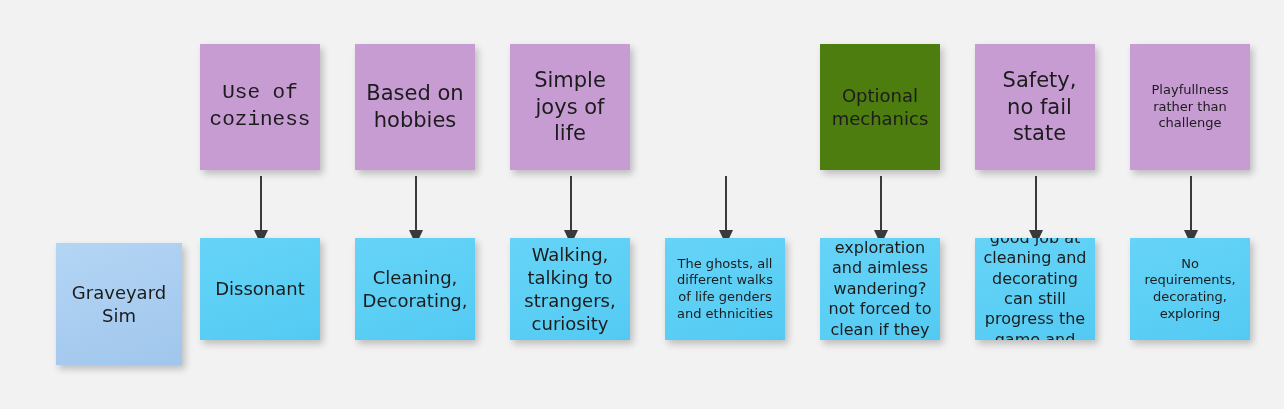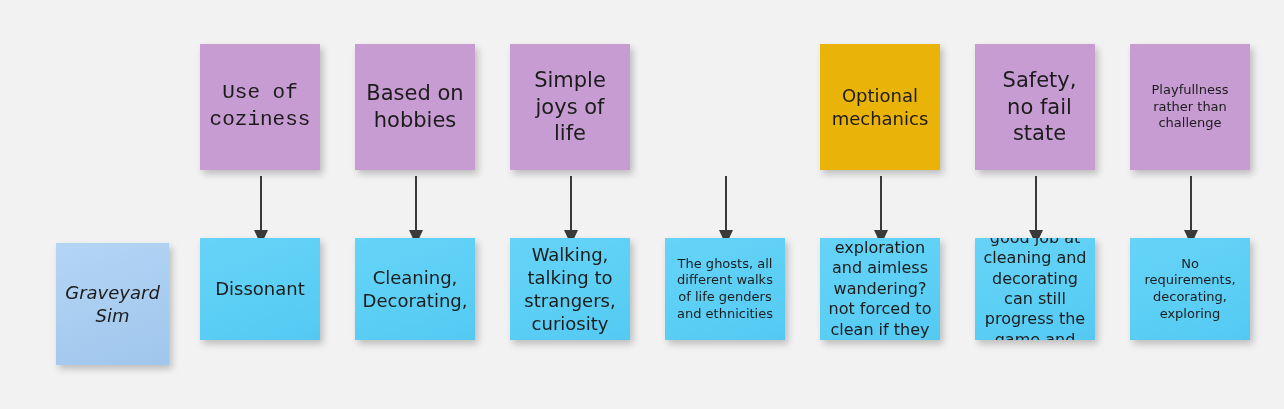--- a/index.html
+++ b/index.html
@@ -55,25 +55,24 @@
   .note-bottom {
     left: 18px;
     top: 238px;
     width: 120px;
     height: 102px;
     background: linear-gradient(160deg, #66d3f7 0%, #5ccff5 55%, #53c9f2 100%);
   }
 
   .note-bottom.seed {
     left: 28px;
-    width: 113px;
+    width: 126px;
     height: 122px;
     top: 243px;
     background: linear-gradient(160deg, #b4d6f5 0%, #a9cdf0 55%, #a0c6ec 100%);
-    font-style: italic;
   }
 
   .note .note-text {
     display: block;
     width: 100%;
   }
 
   .size-lg  .note-text { font-size: 21px; }
   .size-md  .note-text { font-size: 18px; }
   .size-sm  .note-text { font-size: 13px; }
@@ -154,21 +153,21 @@
     <div class="column" style="left: 647px;">
       <div class="arrow">
         <div class="shaft" style="background: rgb(58, 58, 58);"></div>
         <div class="head" style="border-top-color: rgb(58, 58, 58);"></div>
       </div>
       <div class="note note-bottom size-sm">
         <span class="note-text">The ghosts, all different walks of life genders and ethnicities</span>
       </div>
     </div>
     <div class="column" style="left: 802px;">
-      <div class="note note-top size-md" style="background: #eab308;">
+      <div class="note note-top size-md" style="background: #4d7c0f;">
         <span class="note-text">Optional mechanics</span>
       </div>
       <div class="arrow">
         <div class="shaft" style="background: rgb(58, 58, 58);"></div>
         <div class="head" style="border-top-color: rgb(58, 58, 58);"></div>
       </div>
       <div class="note note-bottom size-xs">
         <span class="note-text">Allow exploration and aimless wandering? not forced to clean if they dont want to</span>
       </div>
     </div>

